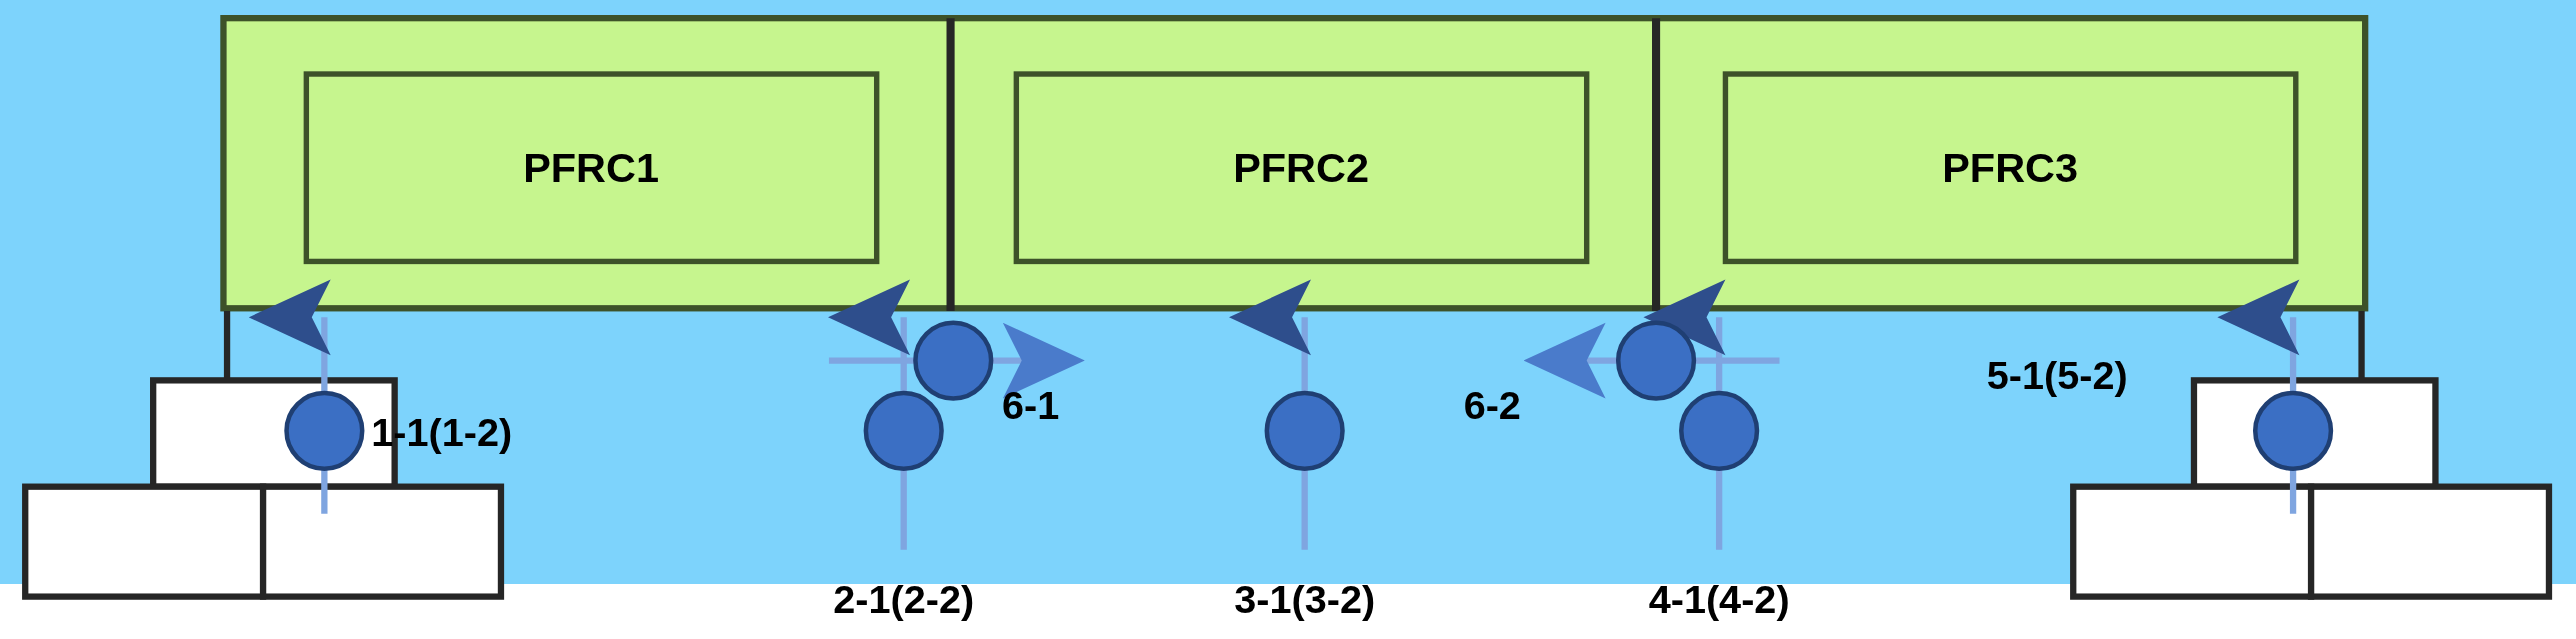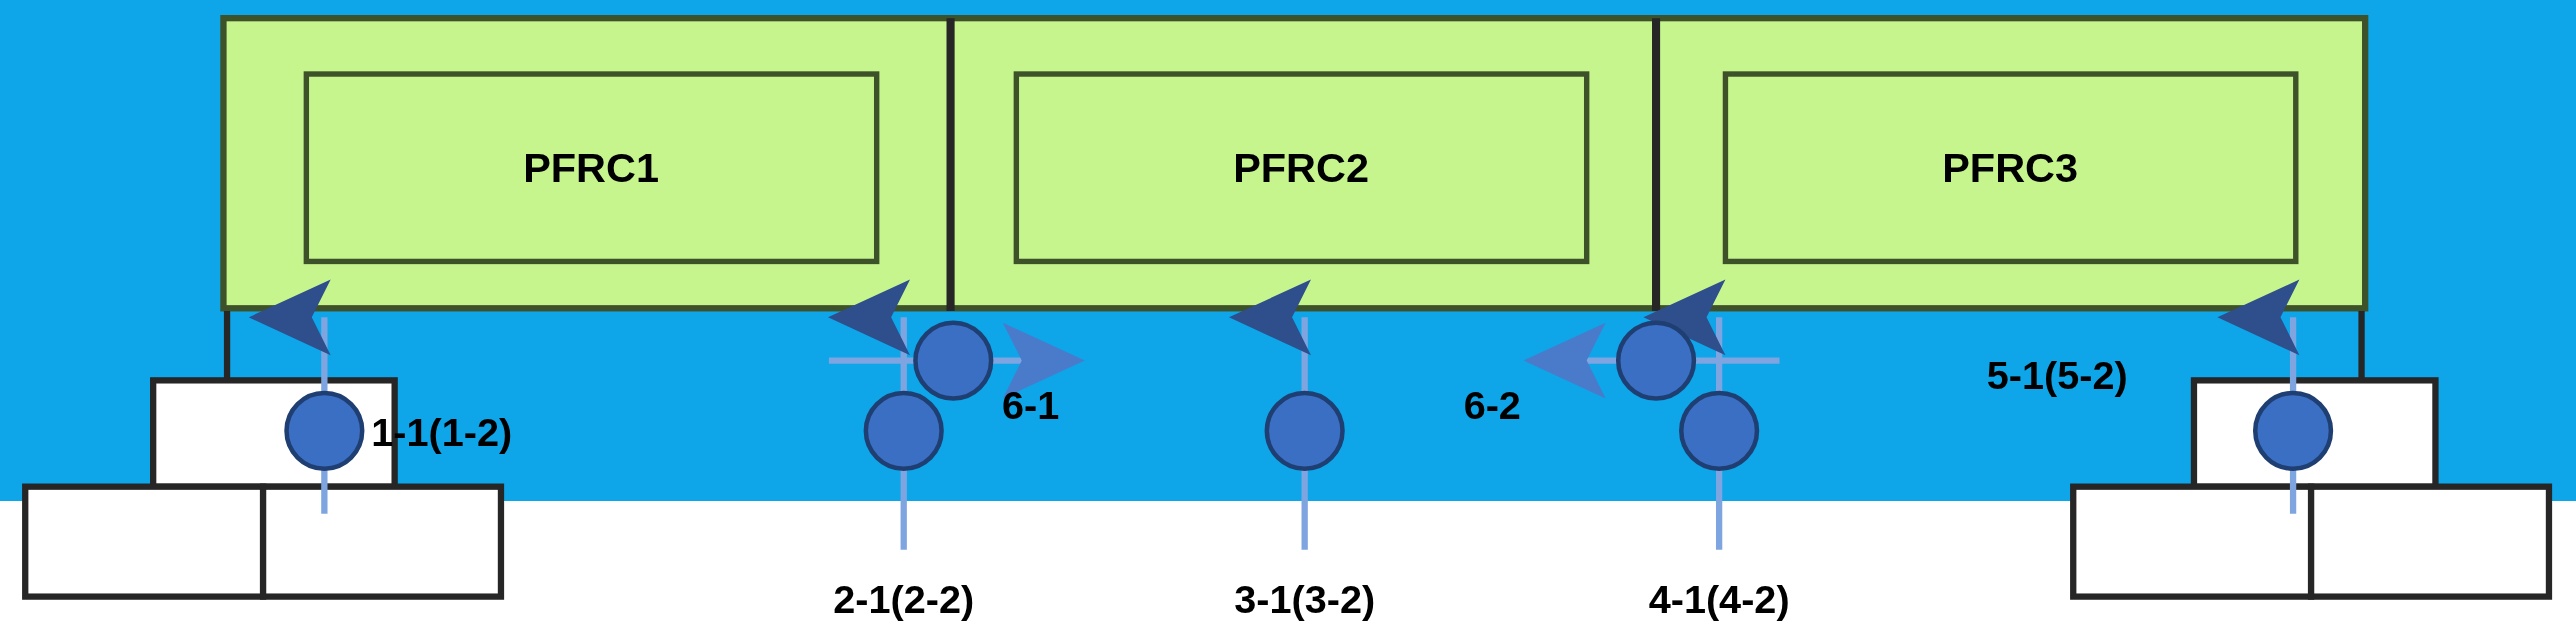--- a/index.html
+++ b/index.html
@@ -1,17 +1,17 @@
 <!DOCTYPE html>
 <html style="font-size:14.4px"><head>
 <meta charset="utf-8">
 <style>
   html,body{margin:0;padding:0;background:#ffffff;}
   body{width:2576px;height:640px;font-family:"Liberation Sans",sans-serif;overflow:hidden;}
-  #stage{position:relative;width:2576px;height:501px;background:#0ea5e9;}
+  #stage{position:relative;width:2576px;height:584px;background:#7dd3fc;}
   svg#diagram{position:absolute;left:0;top:0;width:2576px;height:640px;display:block;}
   .lbl{font-family:"Liberation Sans",sans-serif;font-weight:700;fill:#000000;}
   .panel-lbl{font-size:46px;text-anchor:middle;dominant-baseline:middle;}
   .sensor-lbl{font-size:44px;}
   .sensor-lbl-mid{font-size:44px;text-anchor:middle;}
 </style>
 </head>
 <body>
 
 <div id="stage">

